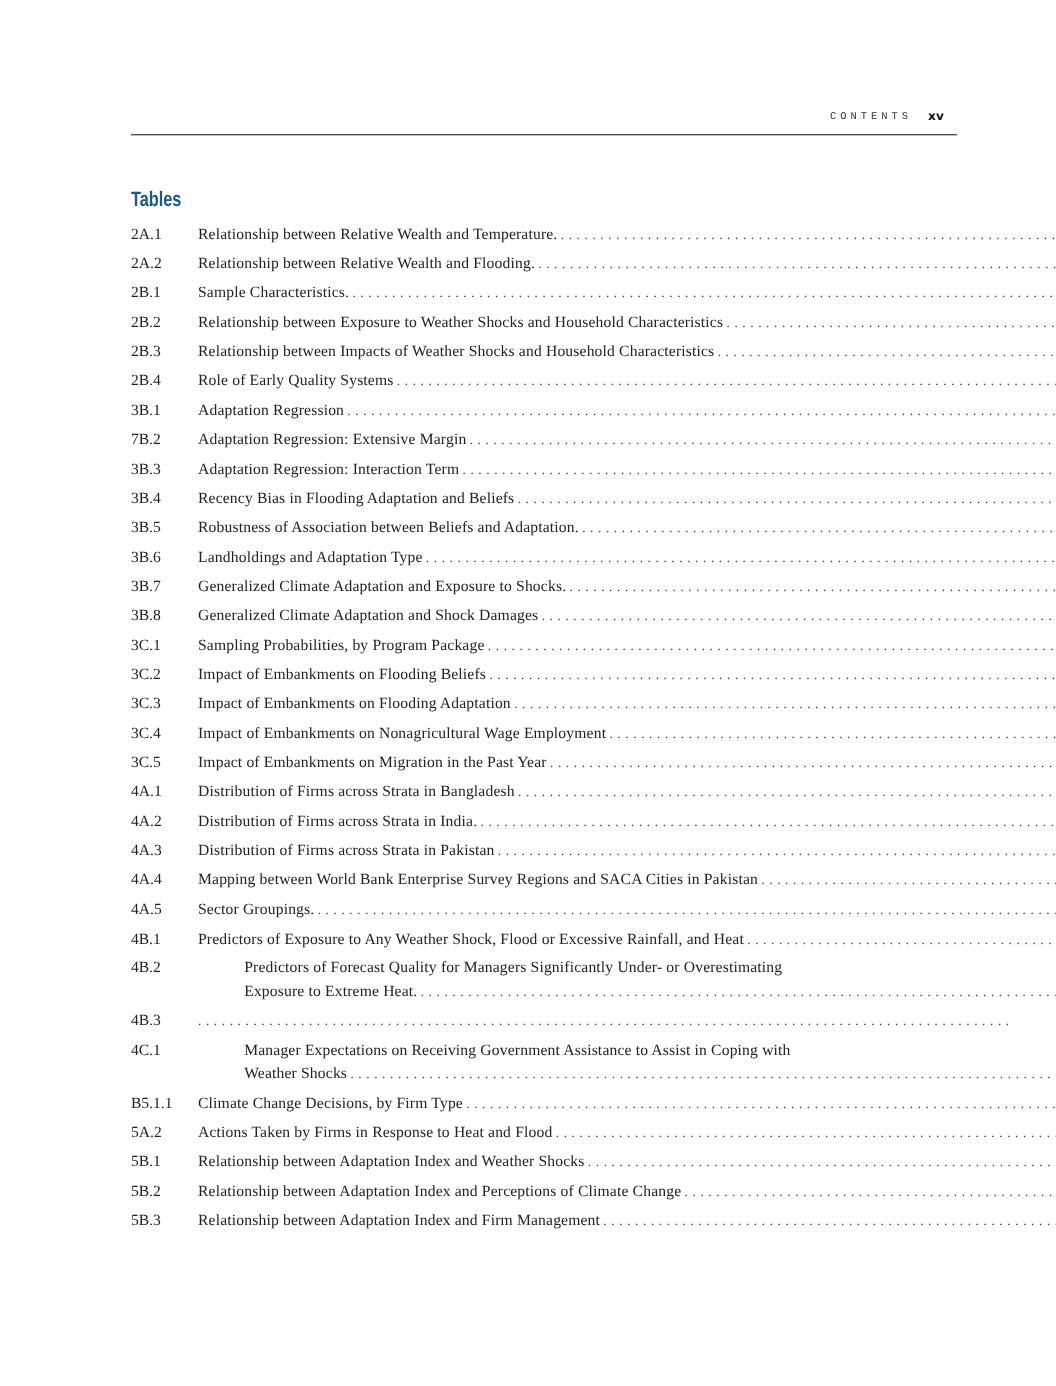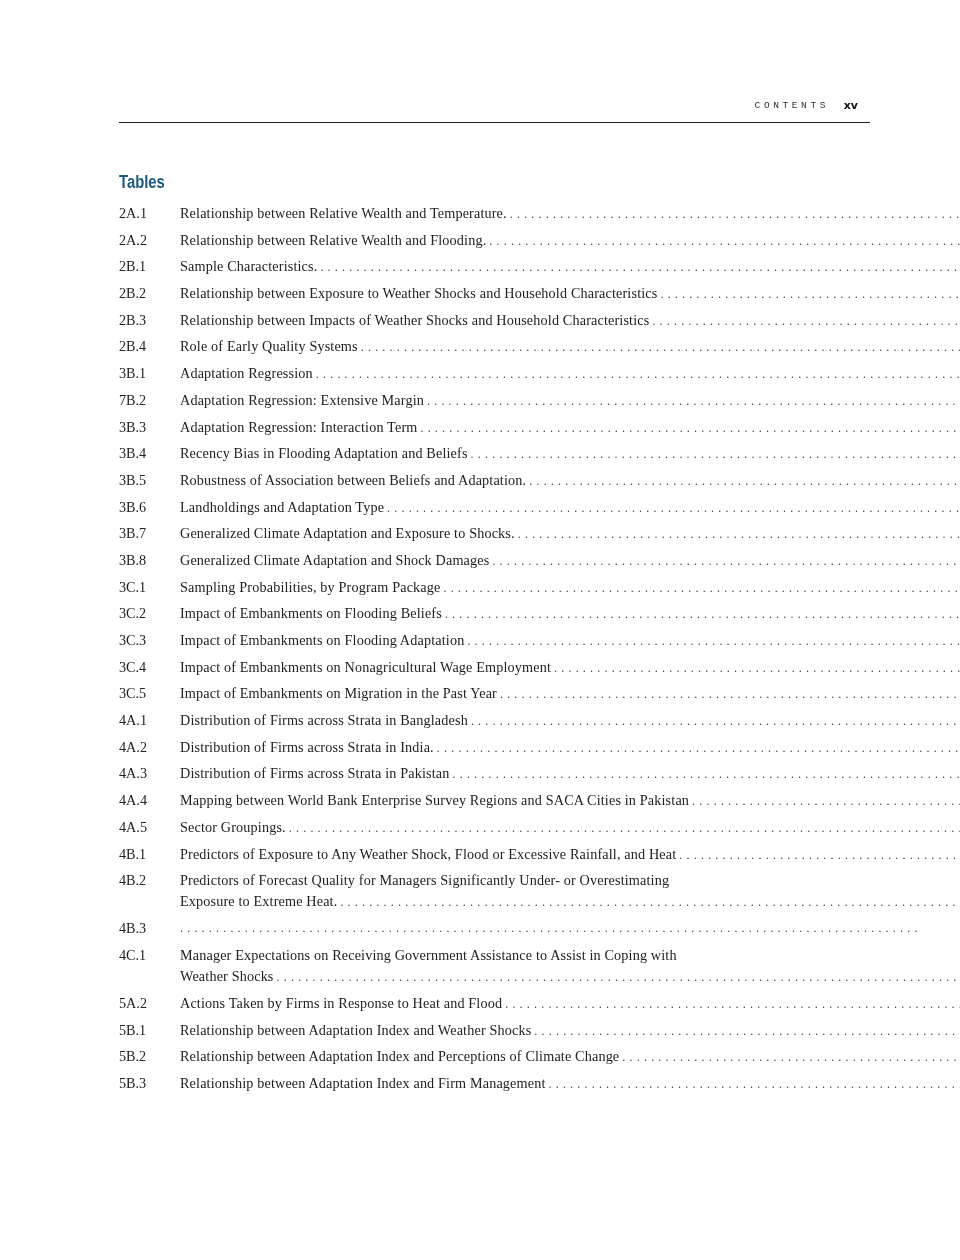--- a/index.html
+++ b/index.html
@@ -20,21 +20,21 @@
     .heading {
       position: absolute; left: 119px; top: 171px;
       font-family: "Liberation Sans", sans-serif; font-weight: bold; font-size: 19px;
       color: #1c5a7e; transform: scaleX(0.78); transform-origin: left top; letter-spacing: 0px;
     }
     .toc {
       position: absolute; left: 119px; top: 203px; width: 671px;
       font-family: "Liberation Serif", serif; font-size: 14.2px; color: #222;
     }
     .entry { position: relative; display: flex; align-items: flex-start; height: 26.7px; }
-    .entry.two-line { height: 48px; }
+    .entry.two-line { height: 48px; gap: 42px; }
     .entry .num { width: 61px; flex: 0 0 61px; line-height: 21px; }
     .entry .body { flex: 1; position: relative; line-height: 21px; }
     .entry .line { display: flex; align-items: baseline; }
     .entry .title { white-space: nowrap; padding-right: 3px; letter-spacing: 0.15px; }
     .entry .leader {
       flex: 1; overflow: hidden; white-space: nowrap; color: #444; letter-spacing: 4.4px;
       font-size: 12px;
     }
     .entry .leader::before {
       content: ". . . . . . . . . . . . . . . . . . . . . . . . . . . . . . . . . . . . . . . . . . . . . . . . . . . . . . . . . . . . . . . . . . . . . . . . . . . . . . . . . . . . . . . . . . . . . . . . . . . . . . .";
@@ -299,20 +299,29 @@
       <div class="num">4C.1</div>
       <div class="body">
         <div class="title">Manager Expectations on Receiving Government Assistance to Assist in Coping with</div>
         <div class="line">
           <span class="title">Weather Shocks</span>
           <span class="leader"></span>
         </div>
       </div>
     </div>
     <div class="entry">
+      <div class="num">B5.1.1</div>
+      <div class="body">
+        <div class="line">
+          <span class="title">Climate Change Decisions, by Firm Type</span>
+          <span class="leader"></span>
+        </div>
+      </div>
+    </div>
+    <div class="entry">
       <div class="num">5A.2</div>
       <div class="body">
         <div class="line">
           <span class="title">Actions Taken by Firms in Response to Heat and Flood</span>
           <span class="leader"></span>
         </div>
       </div>
     </div>
     <div class="entry">
       <div class="num">5B.1</div>

